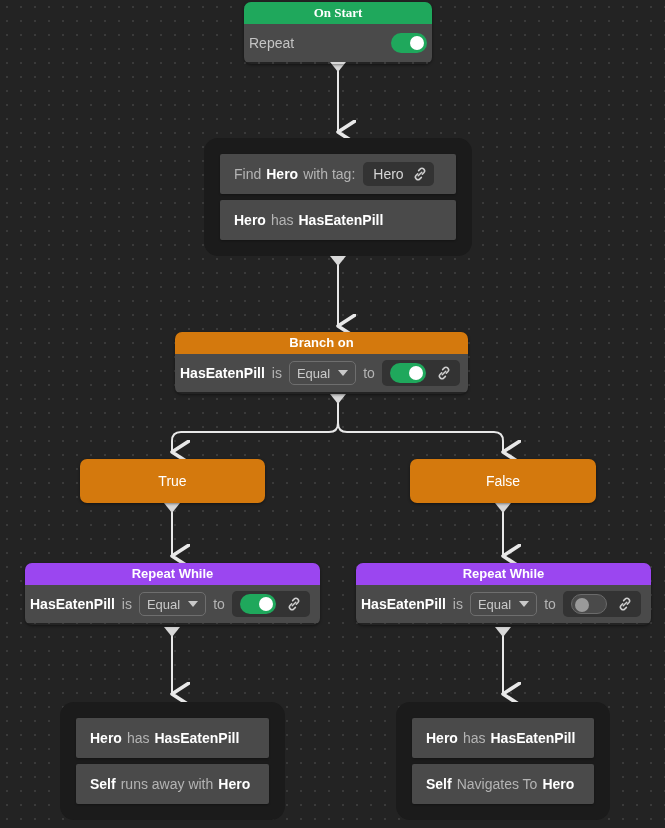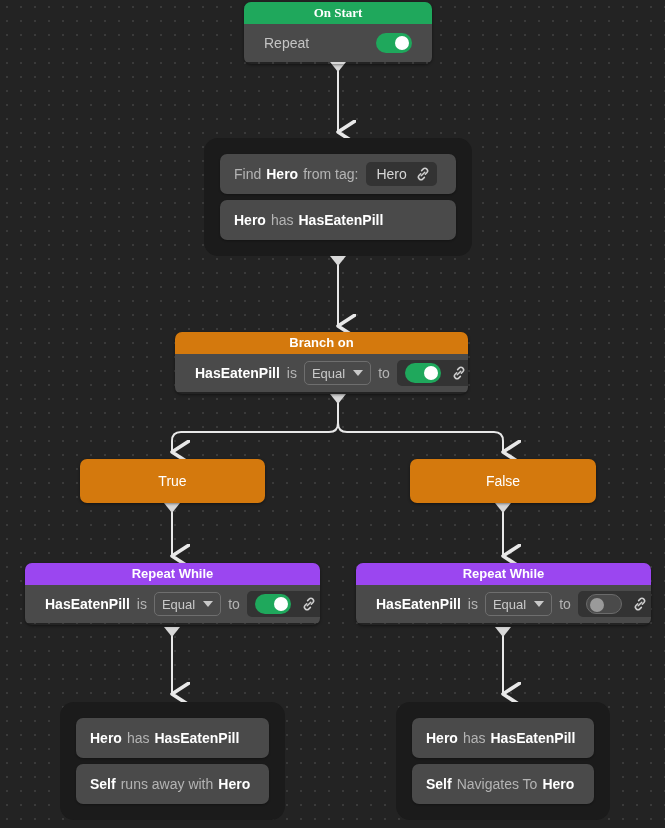--- a/index.html
+++ b/index.html
@@ -54,21 +54,21 @@
     font-weight: bold;
   }
   .hdr-green  { background: #1fa85c; font-family: Liberation Serif, serif; }
   .hdr-orange { background: #d4790d; }
   .hdr-purple { background: #9b46f0; }
 
   .node-body {
     background: #4a4a4a;
     display: flex;
     align-items: center;
-    padding: 0 20px;
+    padding: 0 5px;
     box-sizing: border-box;
   }
   .node-body.h38 { height: 38px; }
 
   
   .pill {
     position: absolute;
     border-radius: 7px;
     background: #d4790d;
     color: #ffffff;
@@ -77,21 +77,21 @@
     align-items: center;
     justify-content: center;
     box-sizing: border-box;
     box-shadow: 0 1px 3px rgba(0,0,0,0.45);
   }
 
   
   .stmt {
     position: absolute;
     background: #4a4a4a;
-    border-radius: 7px;
+    border-radius: 2px;
     display: flex;
     align-items: center;
     padding: 0 14px;
     box-sizing: border-box;
     font-size: 14px;
     color: #bdbdbd;
     box-shadow: 0 1px 2px rgba(0,0,0,0.3);
   }
   .stmt .b, .row .b { color: #ffffff; font-weight: bold; }
   .stmt .t, .row .t { color: #b4b4b4; font-weight: normal; }
@@ -209,21 +209,21 @@
     </div>
   </div>
 
   <div class="group" style="left:204px; top:138px; width:268px; height:118px;">
     <div class="stmt" style="left:16px; top:16px; width:236px; height:40px;">
       <span class="row" style="gap:0;">
         <span class="t">Find</span>
           <span class="sp"></span>
         <span class="b">Hero</span>
           <span class="sp"></span>
-        <span class="t">from tag:</span>
+        <span class="t">with tag:</span>
         <span class="tagbox">
           <span>Hero</span>
           <svg class="chain" width="16" height="16" viewBox="0 0 16 16">
             <path d="M6.2,9.8 L9.8,6.2" stroke="#cfcfcf" stroke-width="1.5" fill="none" stroke-linecap="round"></path>
             <path d="M6.6,4.6 L8.1,3.1 a2.6,2.6 0 0 1 3.7,3.7 L10.3,8.3" stroke="#cfcfcf" stroke-width="1.5" fill="none" stroke-linecap="round"></path>
             <path d="M9.4,11.4 L7.9,12.9 a2.6,2.6 0 0 1 -3.7,-3.7 L5.7,7.7" stroke="#cfcfcf" stroke-width="1.5" fill="none" stroke-linecap="round"></path>
           </svg>
         </span>
       </span>
     </div>

